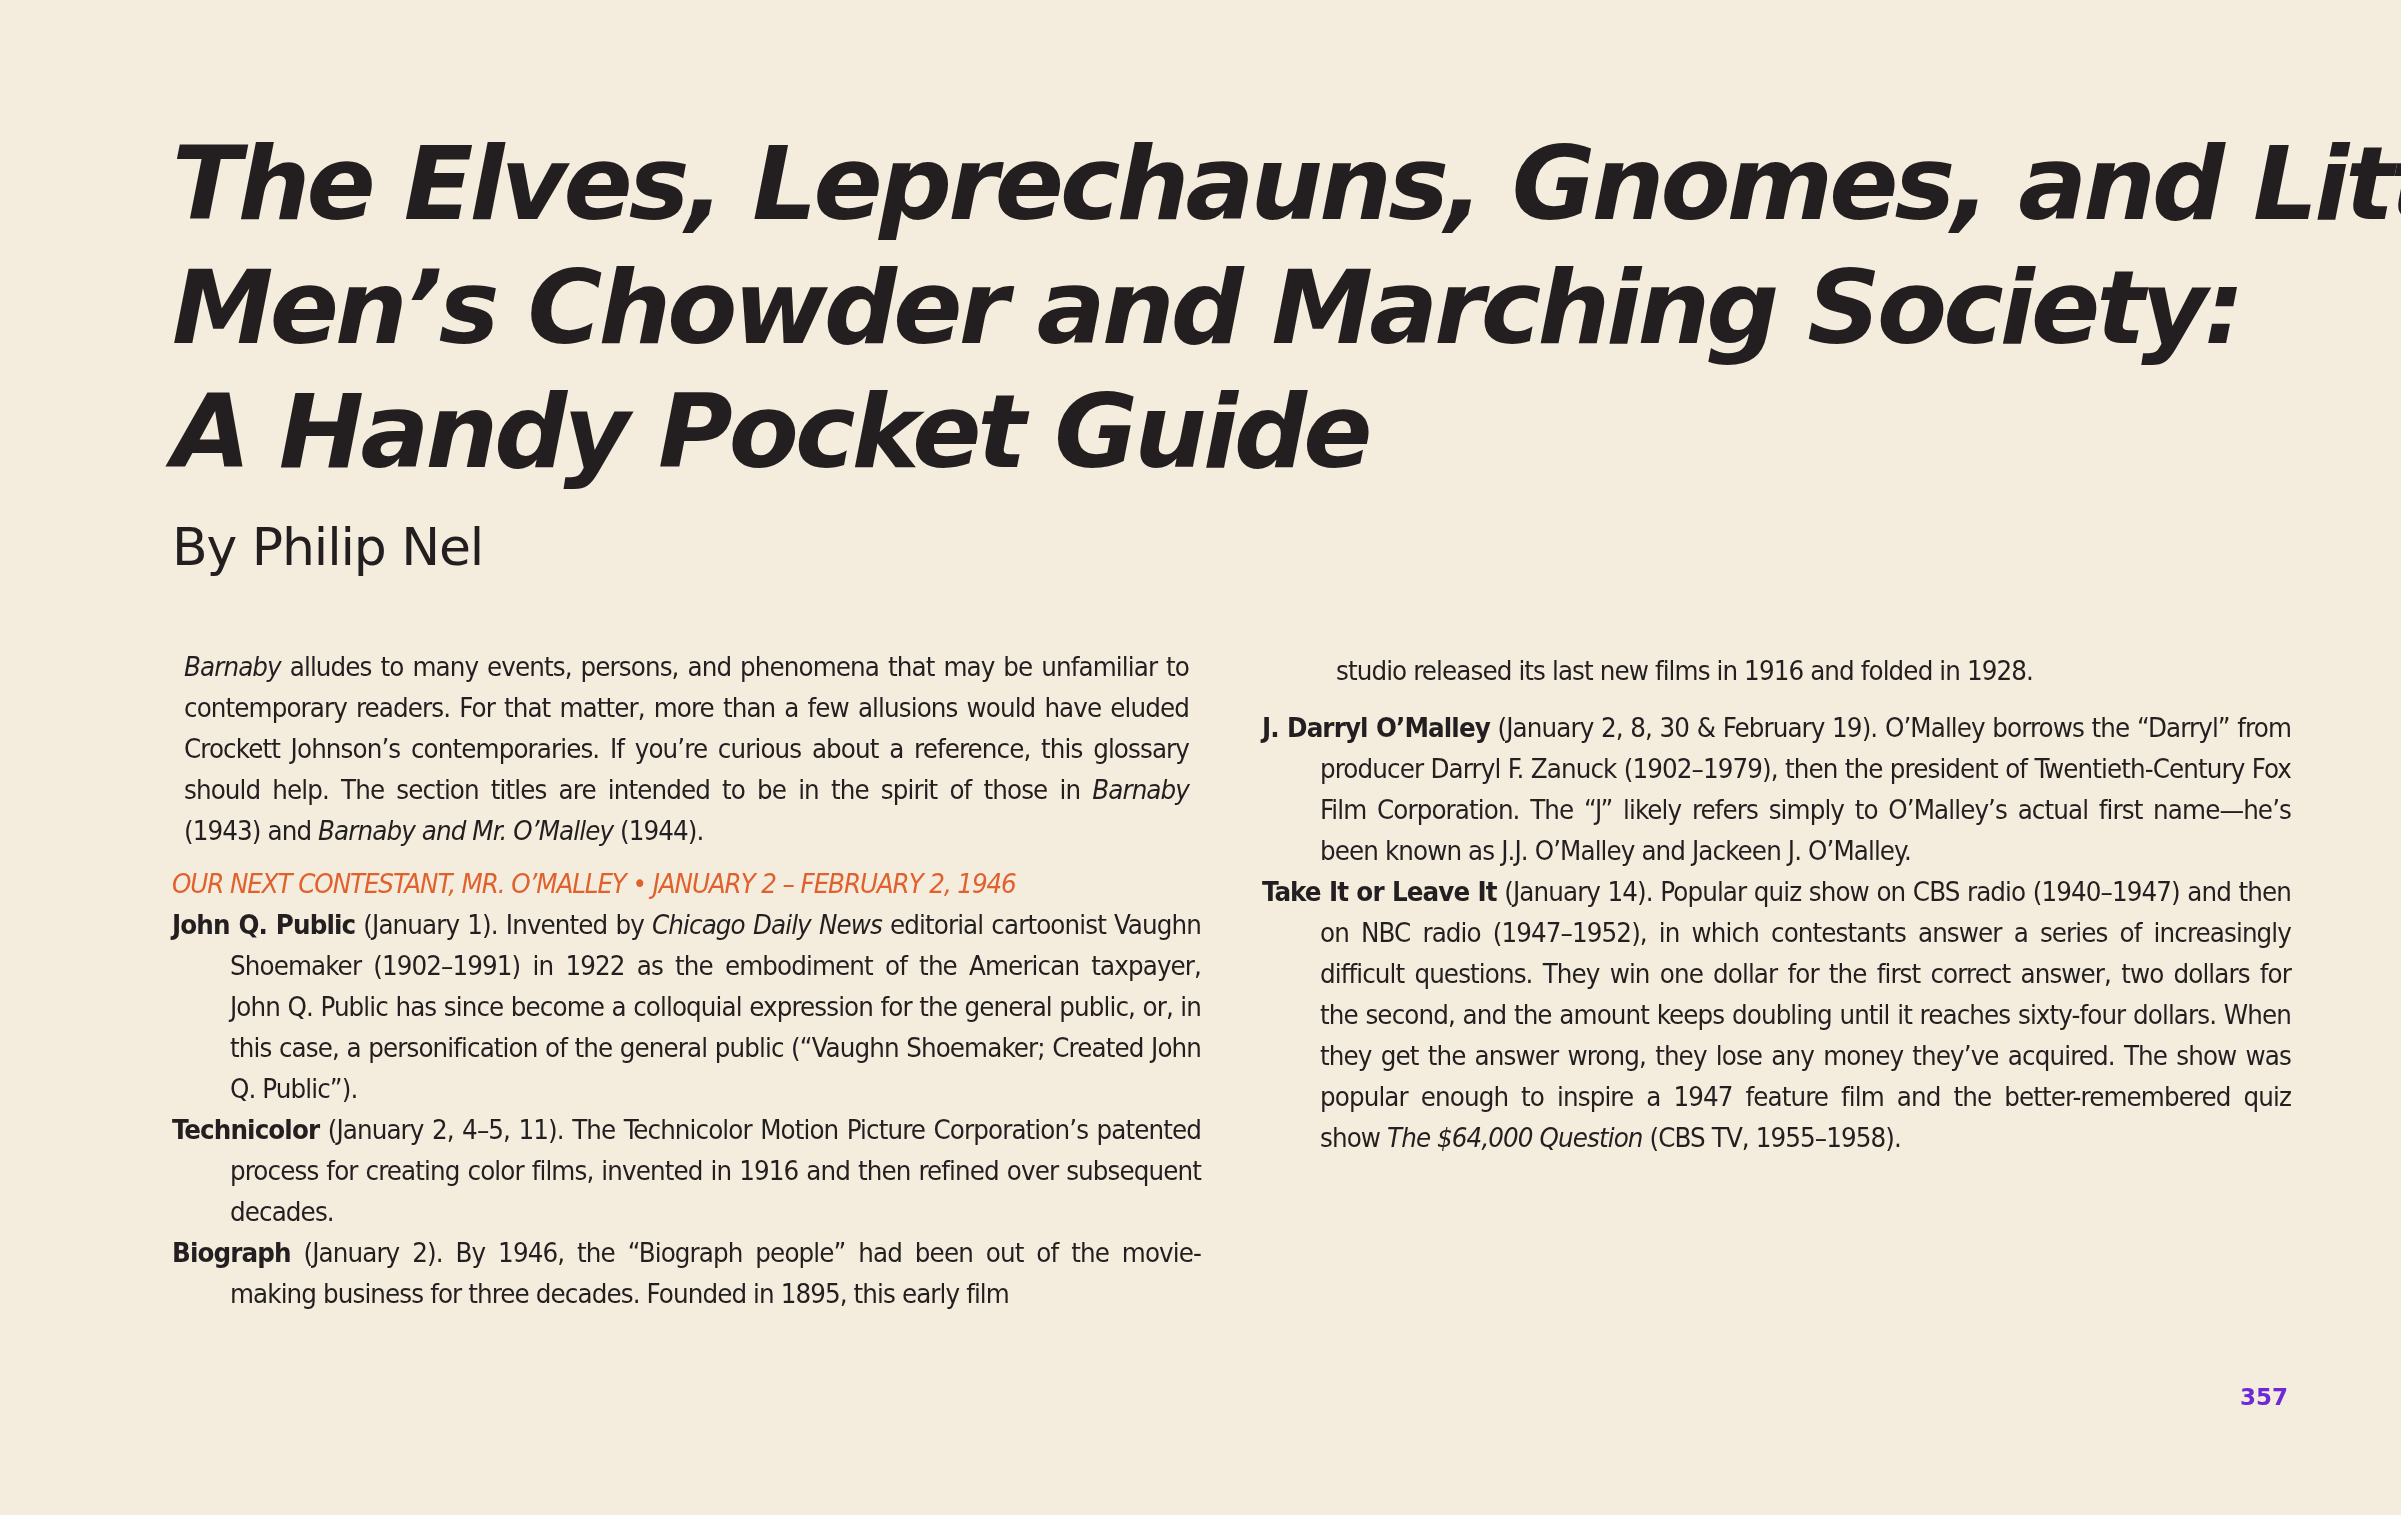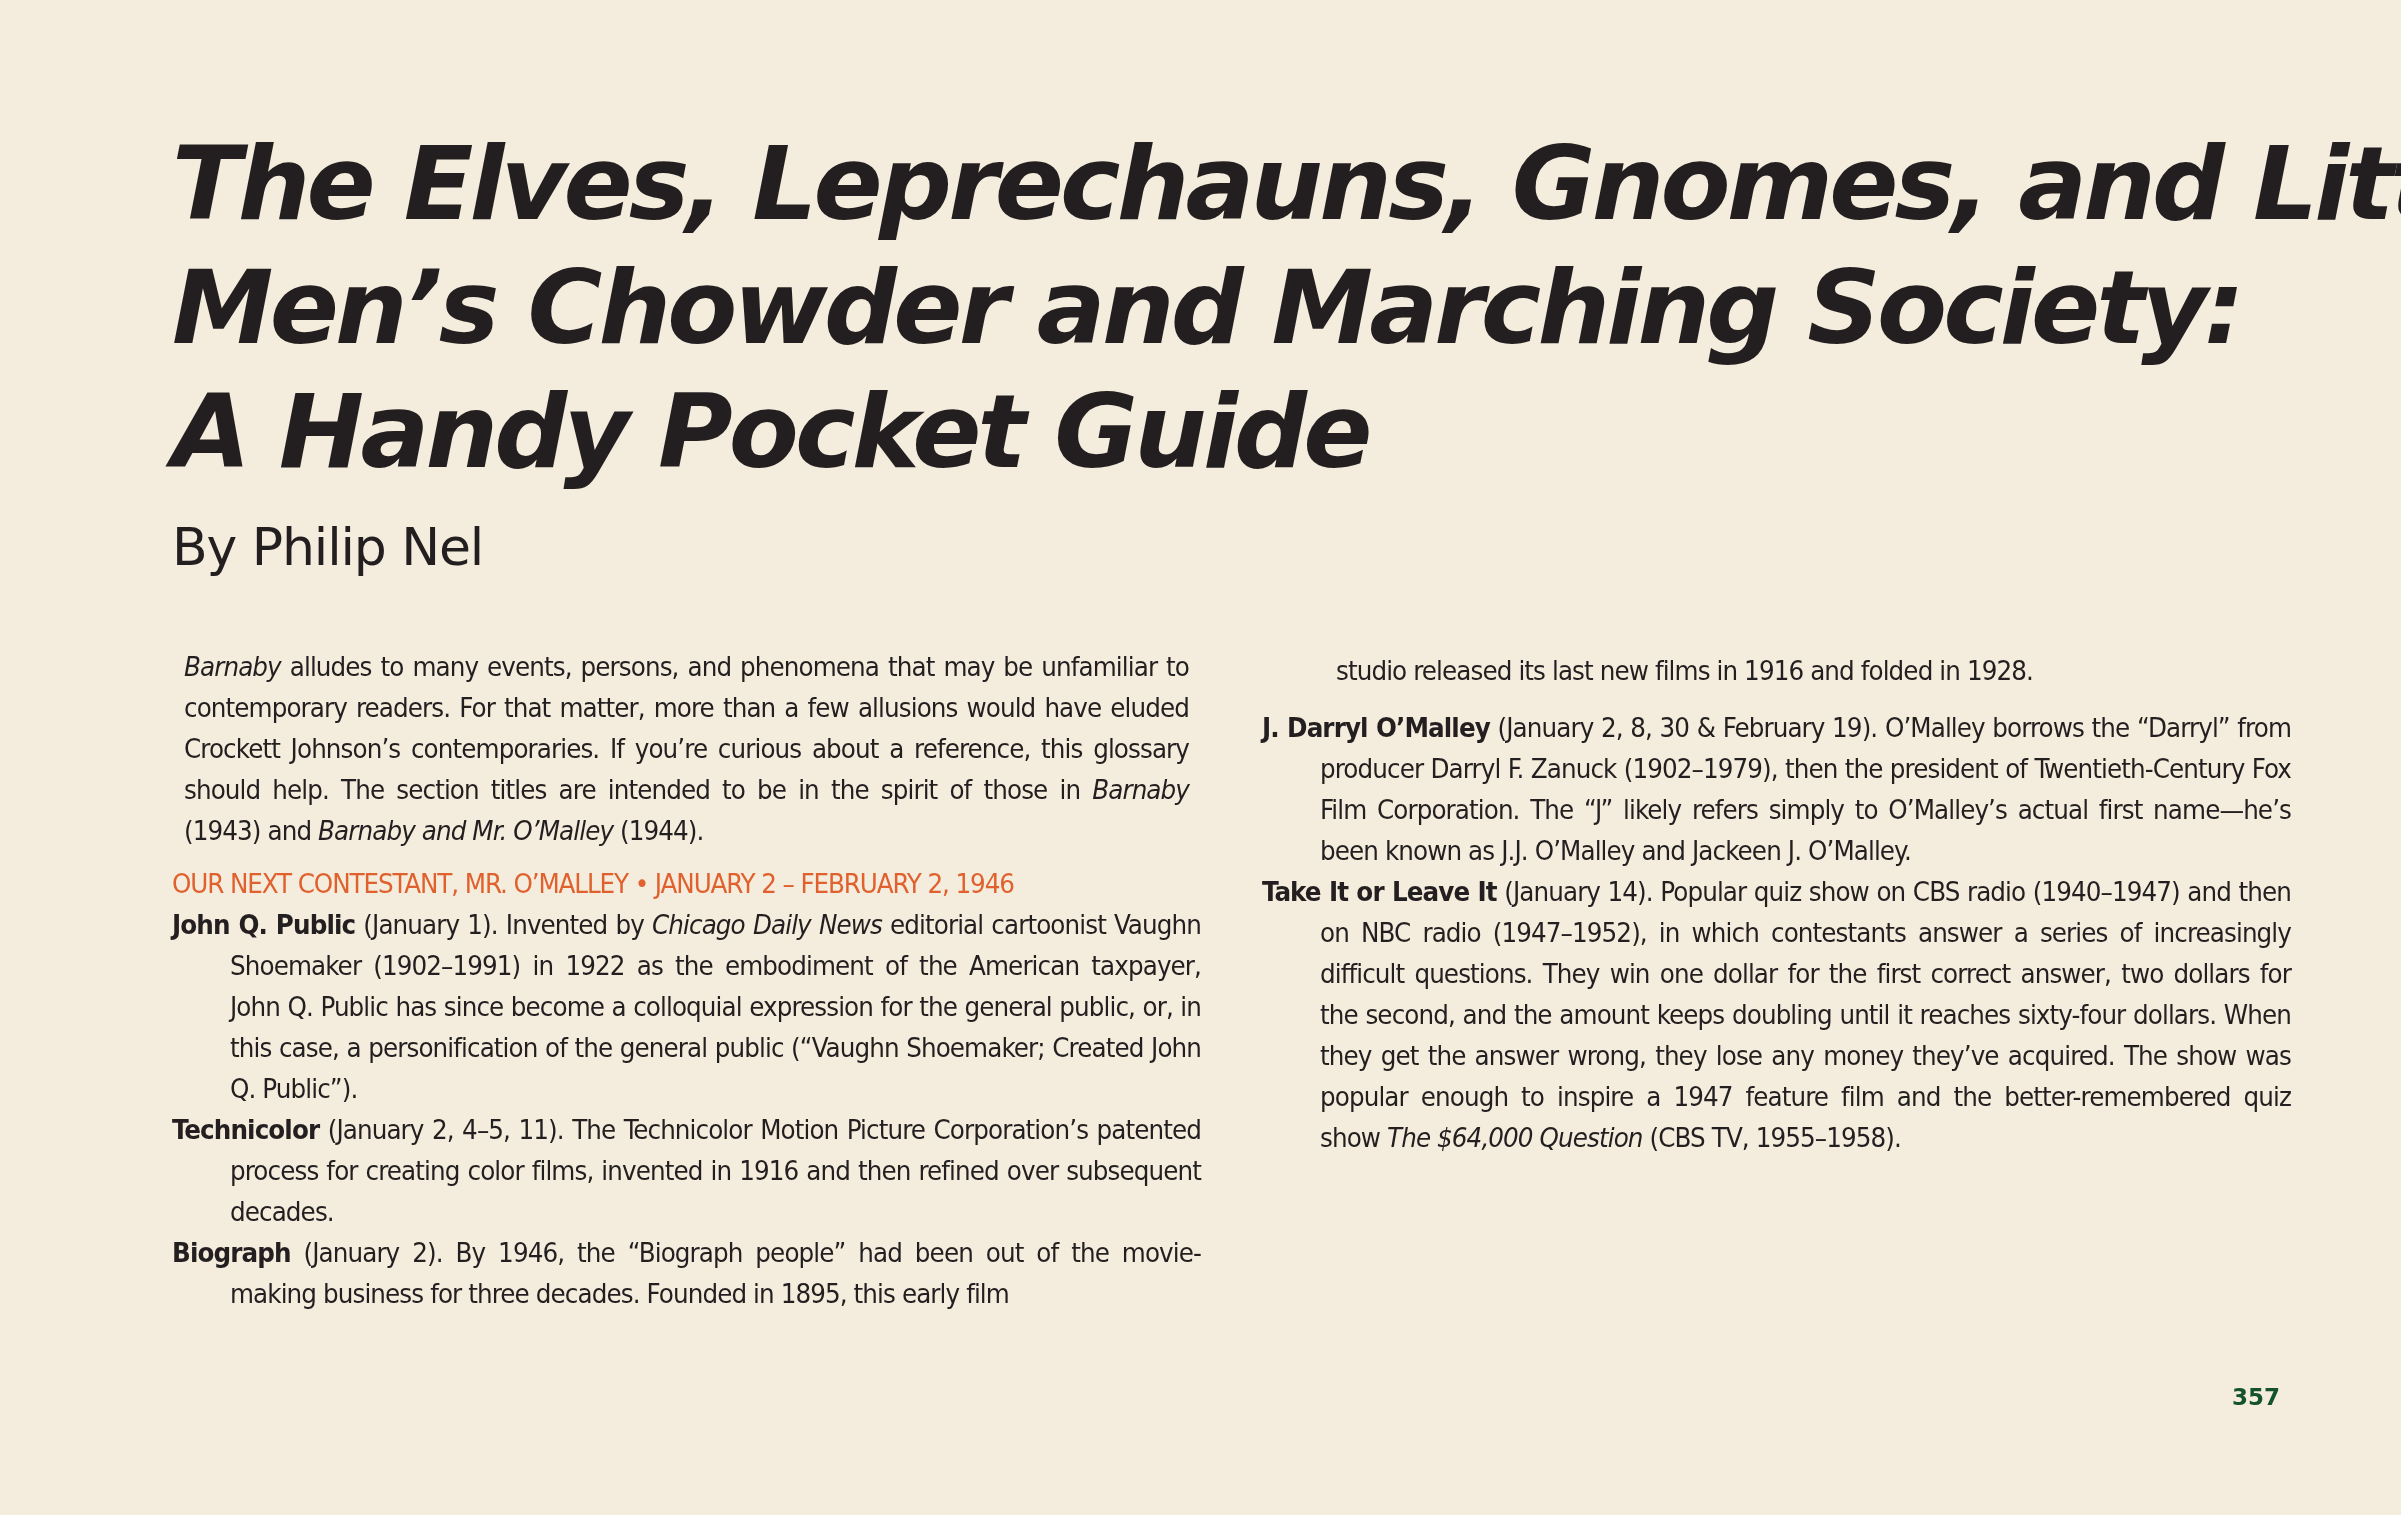--- a/index.html
+++ b/index.html
@@ -53,46 +53,47 @@
       font-family: "DejaVu Sans Condensed", "DejaVu Sans", sans-serif;
       font-size: 27.4px;
       line-height: 41px;
       letter-spacing: -0.9px;
       text-align: justify;
     }
     .col-right { width: 1029px; }
     .intro p { margin: 12px; }
     .section-heading {
       color: #e0612d;
+      font-style: italic;
       font-size: 27.4px;
       letter-spacing: -1.1px;
       white-space: nowrap;
       text-transform: uppercase;
     }
     .entry {
       padding-left: 58px;
       text-indent: -58px;
       margin: 0;
     }
     .entry .term {
       font-weight: bold;
     }
     .cont {
       padding-left: 58px;
       margin: 16px;
     }
     em { font-style: italic; }
     .page-number {
       position: absolute;
-      right: 121px;
+      right: 113px;
       top: 1384px;
       font-family: "DejaVu Sans", sans-serif;
       font-weight: bold;
       font-size: 23px;
-      color: #14532d;
+      color: #6d28d9;
     }
   </style>
 </head>
 <body>
 
 <div class="page">
   <h1 class="title">
     <span>The Elves, Leprechauns, Gnomes, and Little</span>
     <span>Men’s Chowder and Marching Society:</span>
     <span>A Handy Pocket Guide</span>

